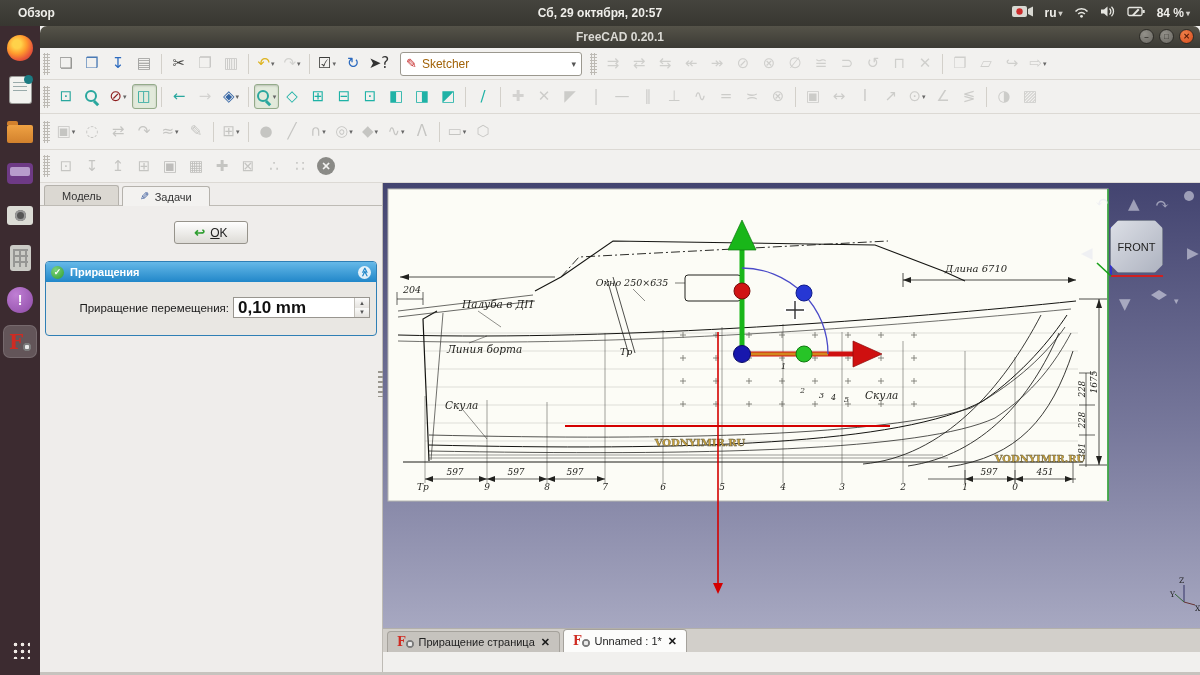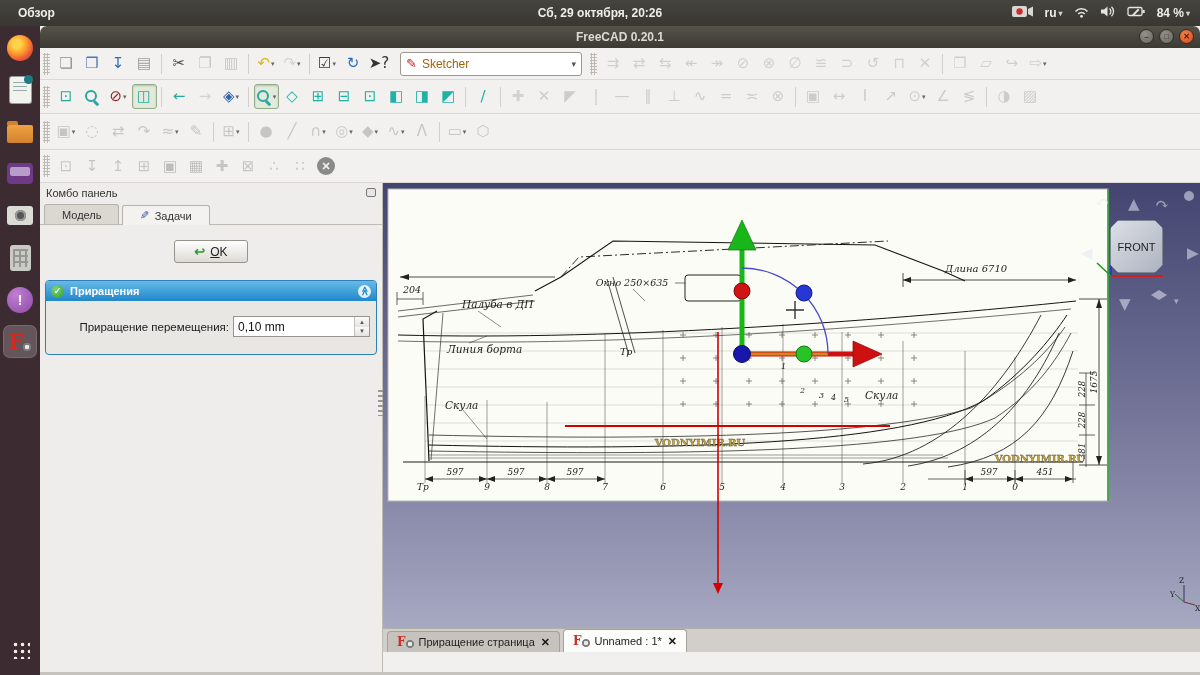--- a/index.html
+++ b/index.html
@@ -113,21 +113,21 @@
     padding:0 5px; gap:6px; color:#fff; font-weight:bold; font-size:11px; }
   .checkcirc { width:13px; height:13px; border-radius:50%; background:radial-gradient(circle at 35% 30%, #7cd37c, #2f9e30);
     color:#fff; font-size:9px; display:flex; align-items:center; justify-content:center; }
   .collapse { margin-left:auto; width:13px; height:13px; border-radius:50%; background:rgba(255,255,255,.85);
     color:#2187c9; font-size:9px; display:flex; align-items:center; justify-content:center; }
   .collapse span { transform:rotate(90deg); display:inline-block; font-weight:bold; }
   .sec-body { padding:9px 6px 11px; }
   .frow { display:flex; align-items:center; justify-content:flex-end; gap:4px; margin:6px 0; }
   .flabel { font-size:11.5px; color:#1a1a1a; }
   .spin { display:flex; border:1px solid #989documents590; border:1px solid #98958f; background:#fff; height:21px; }
-  .spin input { border:none; outline:none; font-size:12px; padding:0 4px; font-family:"Liberation Sans",sans-serif; color:#111; }
+  .spin input { border:none; outline:none; font-size:17px; padding:0 4px; font-family:"Liberation Sans",sans-serif; color:#111;font-weight:bold; }
   .spinbtns { width:15px; display:flex; flex-direction:column; border-left:1px solid #c2bfb9; }
   .spinbtns div { flex:1; font-size:6px; color:#555; display:flex; align-items:center; justify-content:center; background:linear-gradient(#fbfbfa,#e4e2de); }
   .spin.w1 input { width:120px; }
   .spin.w2 input { width:82px; }
   .r2 { margin-right:40px; }
   .panel-grip { position:absolute; right:-1px; top:165px; width:5px; height:26px;
     background:repeating-linear-gradient(#9a978f 0 2px, transparent 2px 5px); }
 
   
   .main { flex:1; display:flex; flex-direction:column; min-width:0; }
@@ -150,21 +150,21 @@
 
   text { font-family:"DejaVu Serif", serif; }
 </style>
 </head>
 <body>
 
 <div id="stage">
 
   <div class="topbar">
     <div class="activities">Обзор</div>
-    <div class="clock">Сб, 29 октября, 20:26</div>
+    <div class="clock">Сб, 29 октября, 20:57</div>
     <div class="tright">
       <span>
         <svg width="24" height="15" viewBox="0 0 24 15">
             <rect x="1" y="2" width="15" height="11" rx="2" fill="#d8d8d2"></rect>
             <circle cx="8.5" cy="7.5" r="3.2" fill="#cc2b2b"></circle>
             <polygon points="17,5 22,2.5 22,12.5 17,10" fill="#d8d8d2"></polygon>
           </svg>
       </span>
       <span class="kbd">
         <span>ru</span>
@@ -465,24 +465,20 @@
           </span><span class="tbtn dis">
             <span class="glyph" style="color: rgb(154, 154, 151);">∷</span>
           </span><span class="tbtn">
             <span class="closecirc"></span>
           </span></span>
     </div>
 
     <div class="workarea">
 
       <div class="combo">
-        <div class="panel-title">
-          <span>Комбо панель</span>
-          <span class="floatbtn"></span>
-        </div>
         <div class="panel-tabs">
           <span class="ptab">
             <span>Модель</span>
           </span>
           <span class="ptab active">
             <span class="penico">✎</span>
             <span>Задачи</span>
           </span>
         </div>
         <div class="panel-body">

